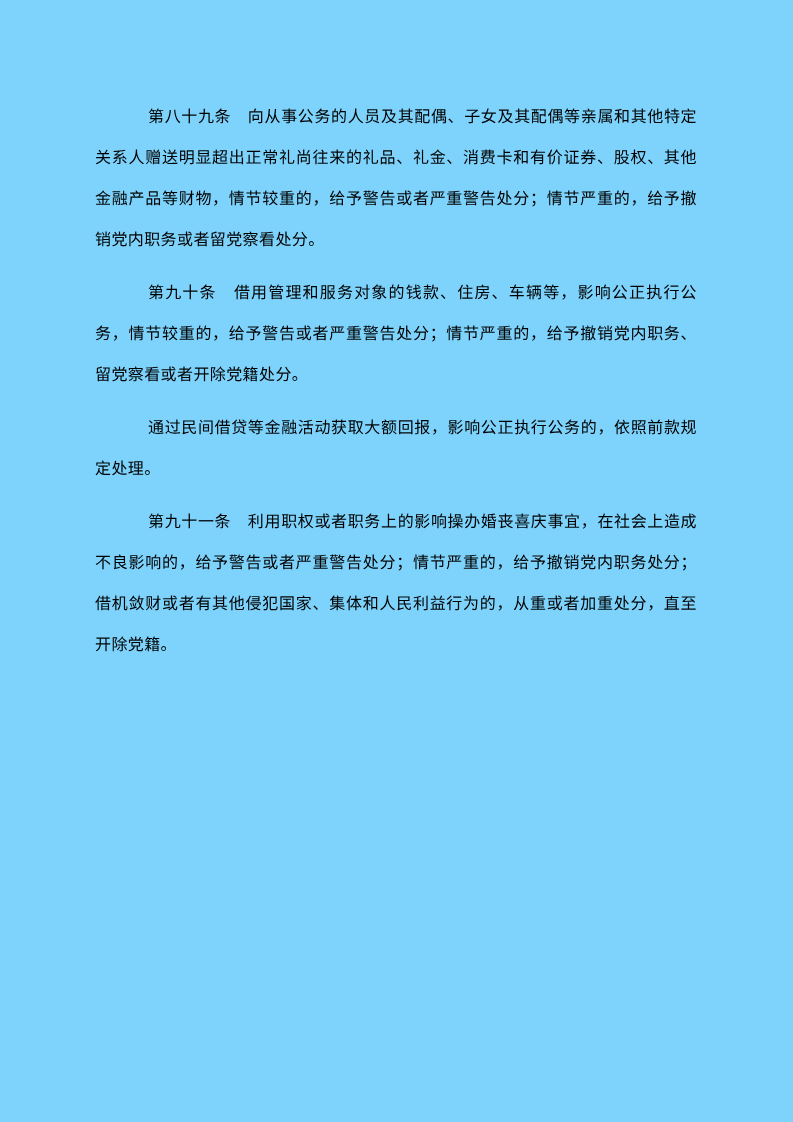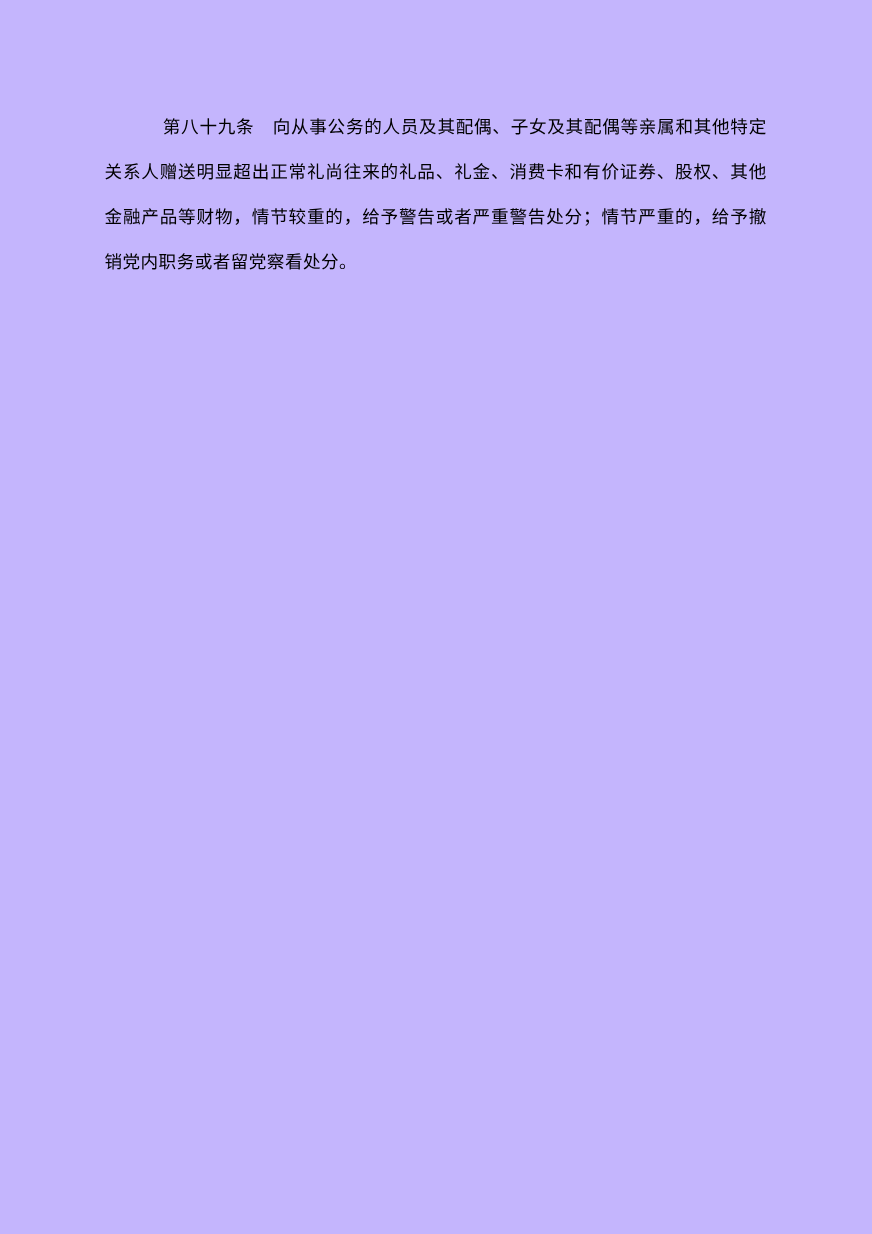--- a/index.html
+++ b/index.html
@@ -5,21 +5,21 @@
   html, body {
     margin: 0;
     padding: 0;
     background: #ffffff;
   }
   .doc-page {
     position: relative;
     width: 793px;
     height: 1122px;
     margin: 0 auto;
-    background: #c4b5fd;
+    background: #7dd3fc;
     box-sizing: border-box;
     padding: 96px 96px 0 95px;
     overflow: hidden;
     font-family: "Liberation Sans", "DejaVu Sans", sans-serif;
     color: #000000;
   }
   .doc-body p {
     margin: 0 0 12px 0;
     font-size: 16px;
     line-height: 41px;
@@ -30,14 +30,17 @@
     color: #000000;
     word-break: break-all;
   }
 </style>
 </head>
 <body>
 
 <div class="doc-page">
   <div class="doc-body">
     <p>第八十九条　向从事公务的人员及其配偶、子女及其配偶等亲属和其他特定关系人赠送明显超出正常礼尚往来的礼品、礼金、消费卡和有价证券、股权、其他金融产品等财物，情节较重的，给予警告或者严重警告处分；情节严重的，给予撤销党内职务或者留党察看处分。</p>
+    <p>第九十条　借用管理和服务对象的钱款、住房、车辆等，影响公正执行公务，情节较重的，给予警告或者严重警告处分；情节严重的，给予撤销党内职务、留党察看或者开除党籍处分。</p>
+    <p>通过民间借贷等金融活动获取大额回报，影响公正执行公务的，依照前款规定处理。</p>
+    <p>第九十一条　利用职权或者职务上的影响操办婚丧喜庆事宜，在社会上造成不良影响的，给予警告或者严重警告处分；情节严重的，给予撤销党内职务处分；借机敛财或者有其他侵犯国家、集体和人民利益行为的，从重或者加重处分，直至开除党籍。</p>
   </div>
 </div>
 
 </body></html>

